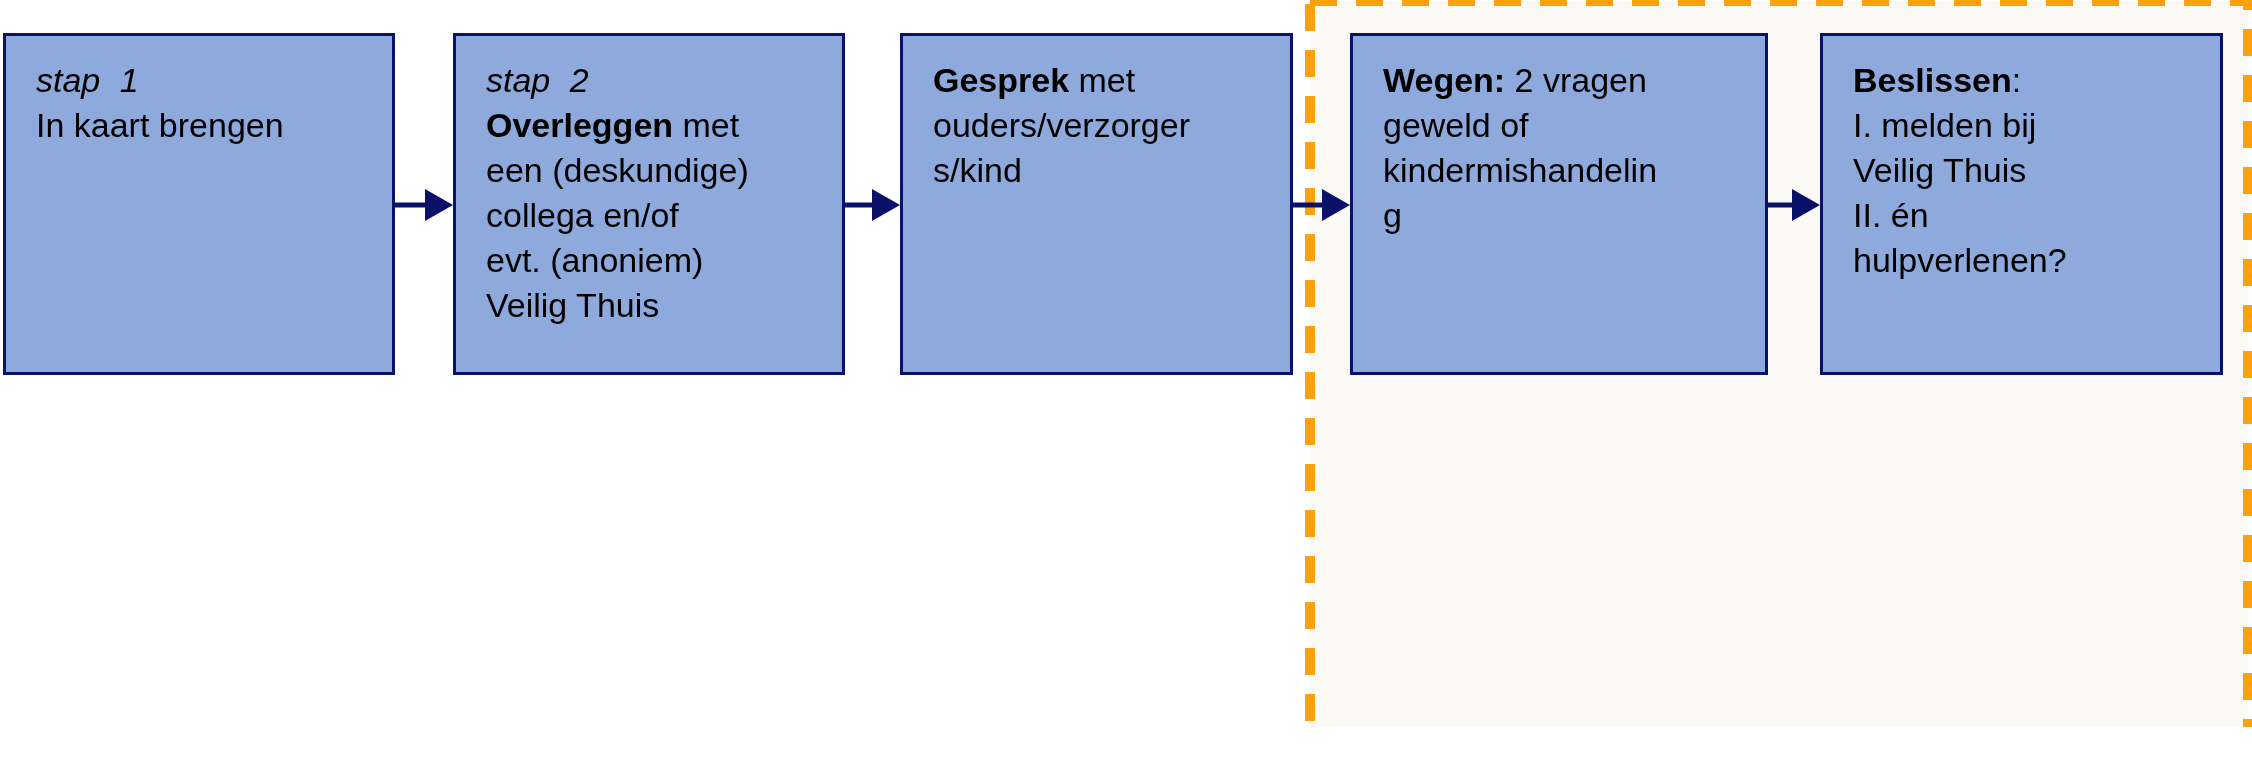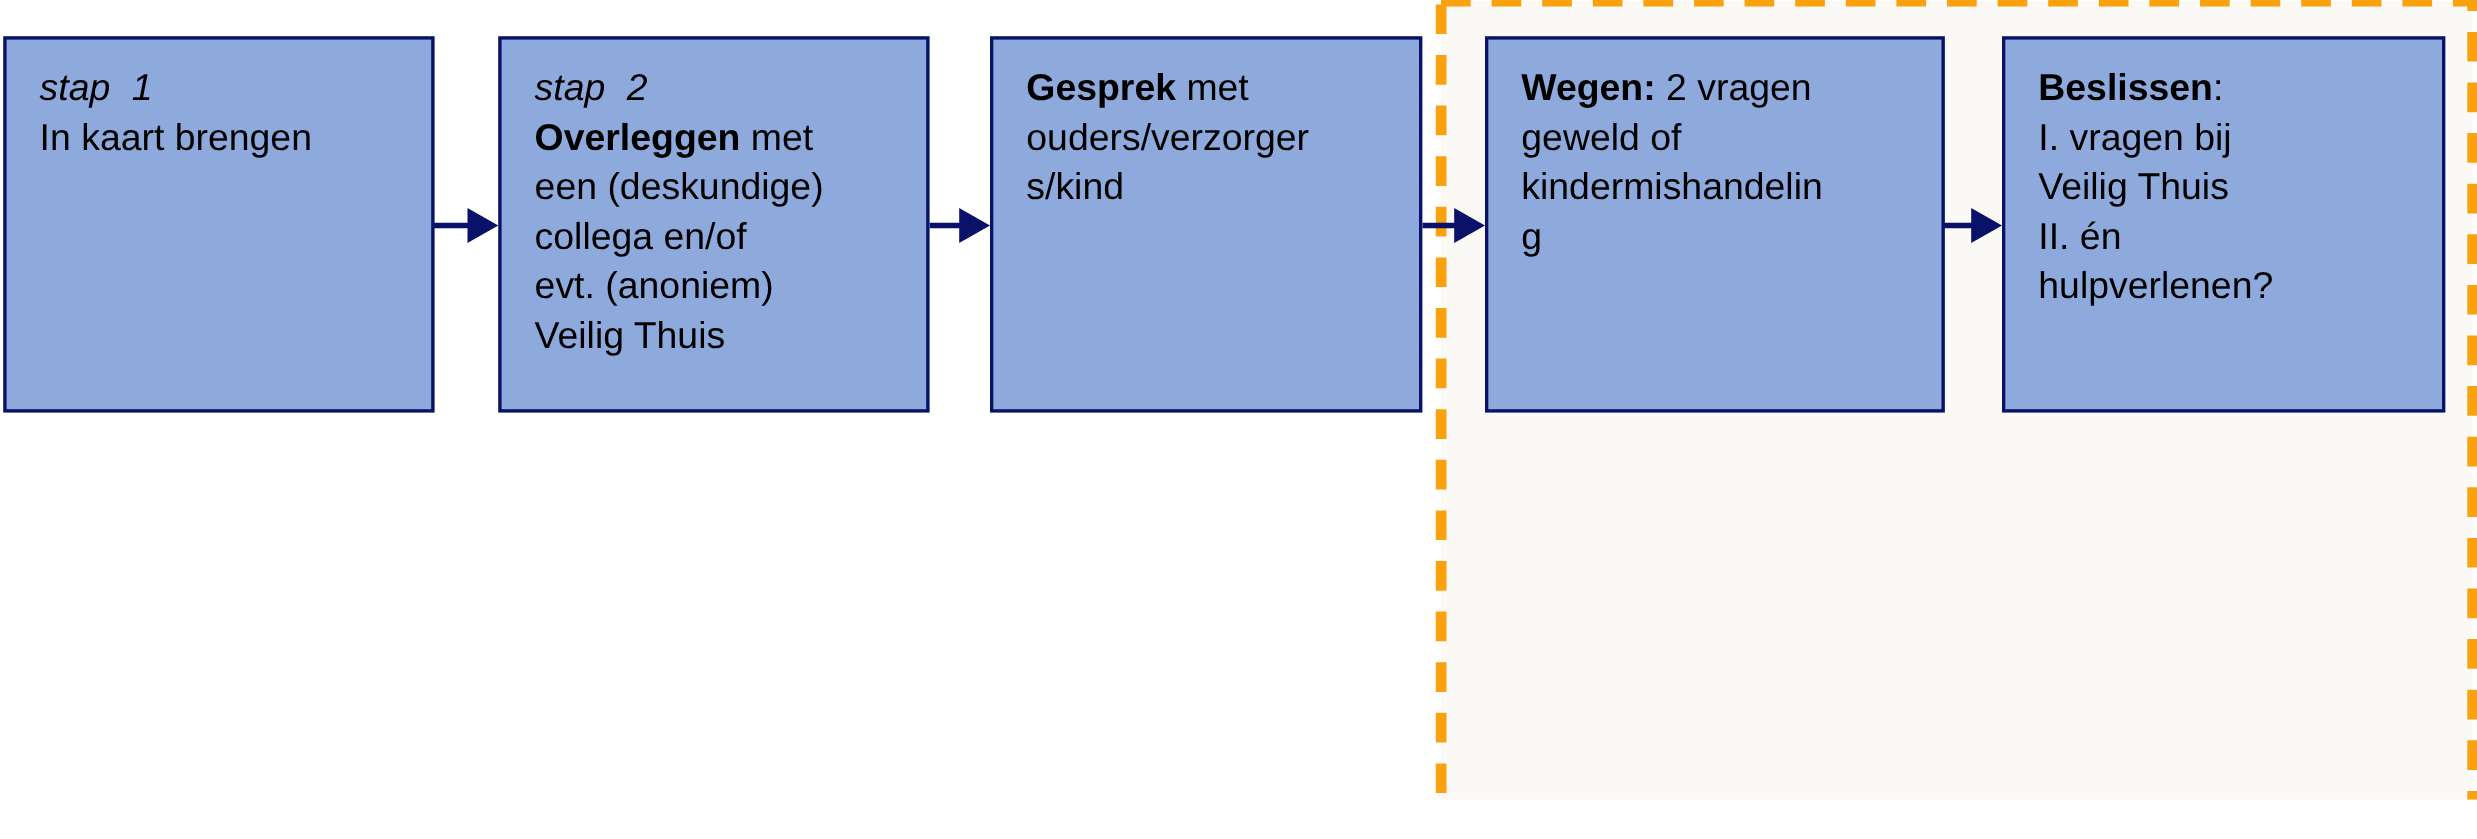--- a/index.html
+++ b/index.html
@@ -63,21 +63,21 @@
 
   <div class="step-box" style="left:1350px;width:418px">
     <div class="line"><span class="b">Wegen:</span><span> 2 vragen</span></div>
     <div class="line"><span>geweld of</span></div>
     <div class="line"><span>kindermishandelin</span></div>
     <div class="line"><span>g</span></div>
   </div>
 
   <div class="step-box" style="left:1820px;width:403px">
     <div class="line"><span class="b">Beslissen</span><span>:</span></div>
-    <div class="line"><span>I. vragen bij</span></div>
+    <div class="line"><span>I. melden bij</span></div>
     <div class="line"><span>Veilig Thuis</span></div>
     <div class="line"><span>II. én</span></div>
     <div class="line"><span>hulpverlenen?</span></div>
   </div>
 
   <svg class="arrow-svg" style="left:393px" width="60" height="34" aria-hidden="true">
     <line class="arrow-shaft" x1="0" y1="17" x2="34" y2="17"></line>
     <polygon class="arrow-head" points="32,1 60,17 32,33"></polygon>
   </svg>
   <svg class="arrow-svg" style="left:845px" width="55" height="34" aria-hidden="true">

